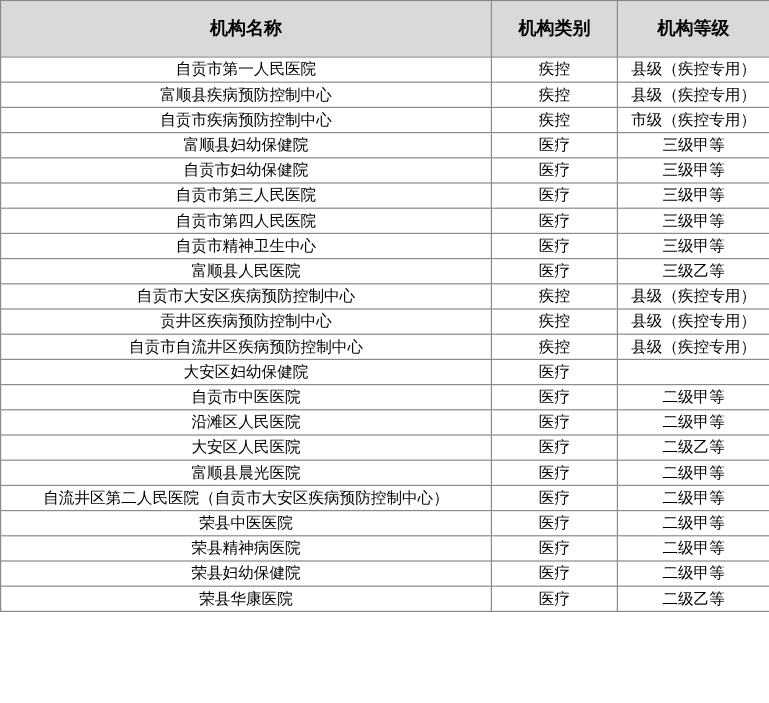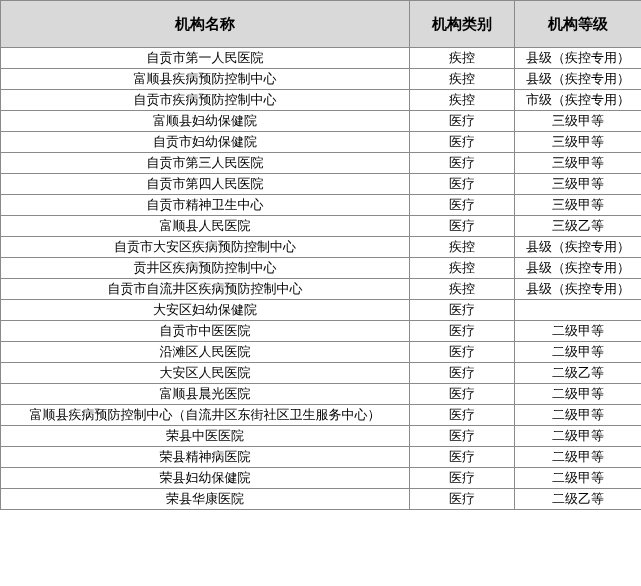--- a/index.html
+++ b/index.html
@@ -140,21 +140,21 @@
         <td>大安区人民医院</td>
         <td>医疗</td>
         <td>二级乙等</td>
       </tr>
       <tr>
         <td>富顺县晨光医院</td>
         <td>医疗</td>
         <td>二级甲等</td>
       </tr>
       <tr>
-        <td>富顺县疾病预防控制中心（自流井区东街社区卫生服务中心）</td>
+        <td>自流井区第二人民医院（自贡市大安区疾病预防控制中心）</td>
         <td>医疗</td>
         <td>二级甲等</td>
       </tr>
       <tr>
         <td>荣县中医医院</td>
         <td>医疗</td>
         <td>二级甲等</td>
       </tr>
       <tr>
         <td>荣县精神病医院</td>

